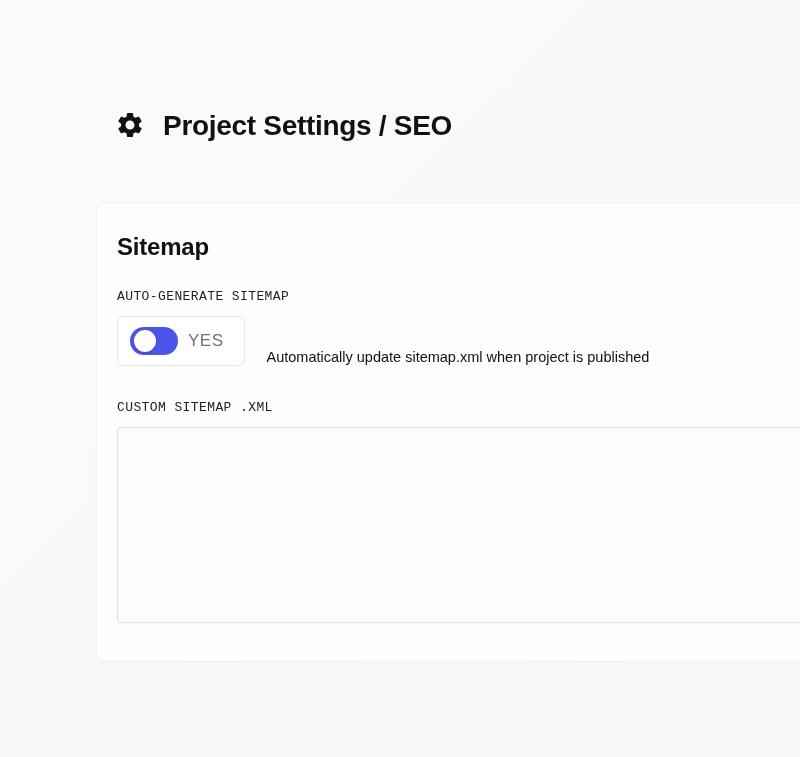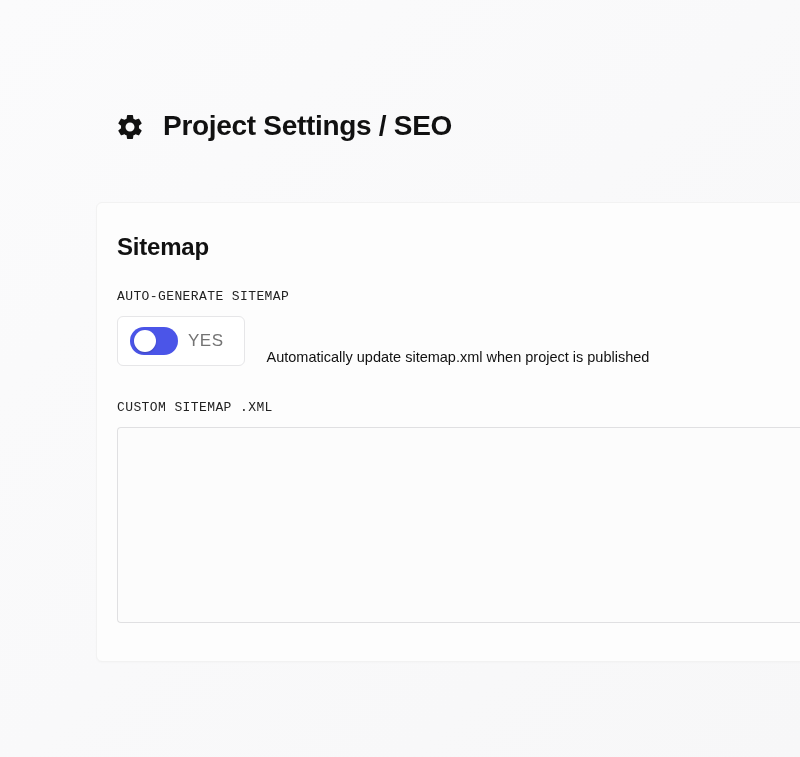--- a/index.html
+++ b/index.html
@@ -11,21 +11,21 @@
     body {
       font-family: -apple-system, BlinkMacSystemFont, "Segoe UI", Helvetica, Arial, sans-serif;
       background: linear-gradient(135deg, #fbfbfc 0%, #f7f7f8 100%);
       width: 800px;
       height: 757px;
       overflow: hidden;
     }
     
     .page-header {
       display: flex;
-      align-items: flex-end;
+      align-items: flex-start;
       padding: 110px 0 0 115px;
       gap: 18px;
     }
     
     .gear-icon-wrap {
       width: 30px;
       height: 30px;
       display: flex;
       align-items: center;
       justify-content: center;

